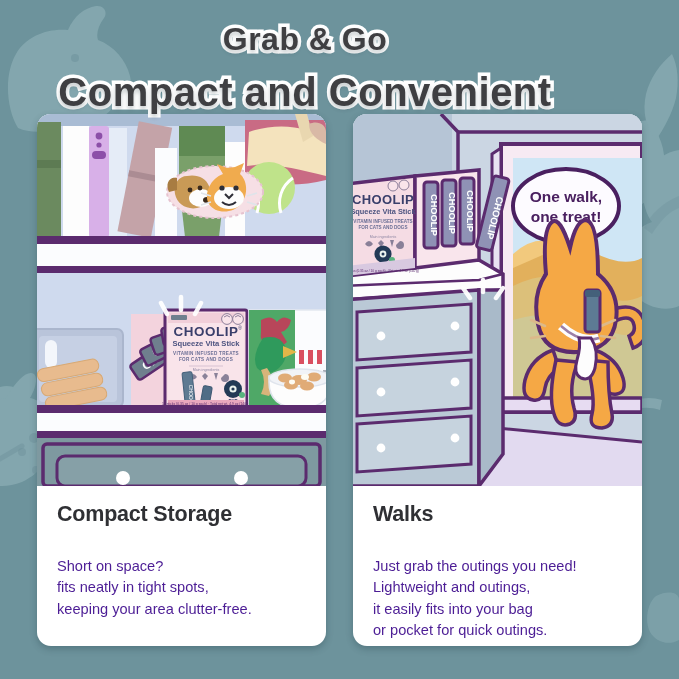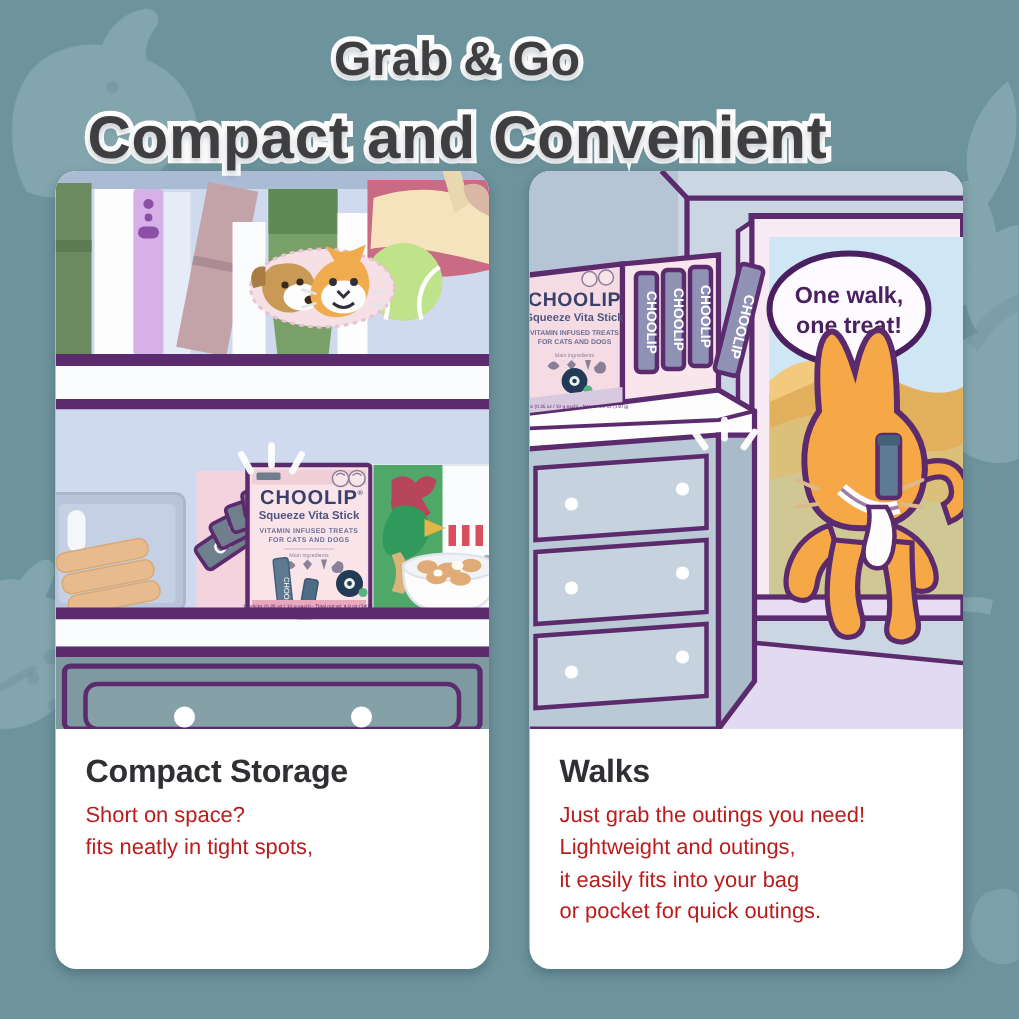--- a/index.html
+++ b/index.html
@@ -61,25 +61,25 @@
   .illus svg { display: block; }
 
   .caption {
     padding: 16px 20px 0 20px;
   }
   .caption h3 {
     font-size: 21.5px;
     font-weight: bold;
     color: #2f3034;
     letter-spacing: -0.2px;
-    margin-bottom: 7px;
+    margin-bottom: 29px;
   }
   .caption p {
     font-size: 14.6px;
-    color: #b91c1c;
+    color: #4c1d95;
     line-height: 1.46;
   }
   .caption p span { display: block; }
 </style>
 </head>
 <body>
 
 <svg id="bg-silhouettes" viewBox="0 0 679 679" xmlns="http://www.w3.org/2000/svg">
   <g fill="#87aab1" opacity="0.85">
 
@@ -328,20 +328,21 @@
         <circle cx="204" cy="364" r="7" fill="#ffffff"></circle>
       </g>
     </svg>
   </div>
 
   <div class="caption">
     <h3>Compact Storage</h3>
     <p>
       <span>Short on space?</span>
       <span>fits neatly in tight spots,</span>
+      <span>keeping your area clutter-free.</span>
     </p>
   </div>
 </div>
 
 <div class="card right">
   <div class="illus">
     <svg width="289" height="372" viewBox="0 0 289 372" xmlns="http://www.w3.org/2000/svg">
       <defs>
         <clipPath id="rclip">
             <rect x="0" y="0" width="289" height="372"></rect>

